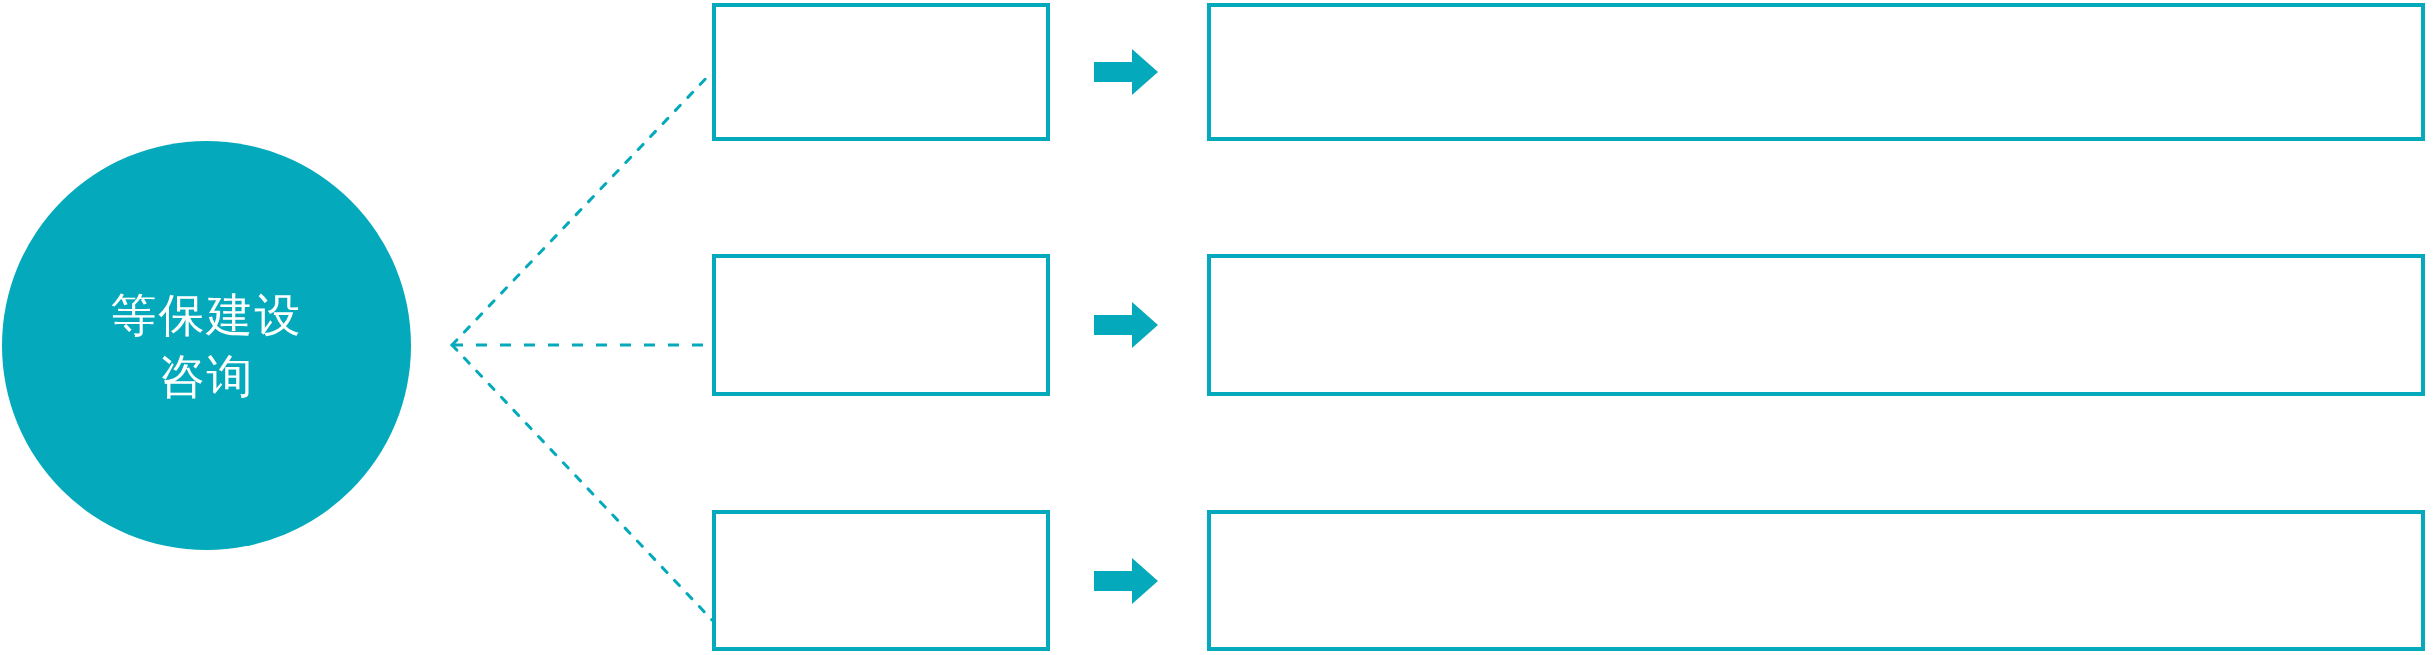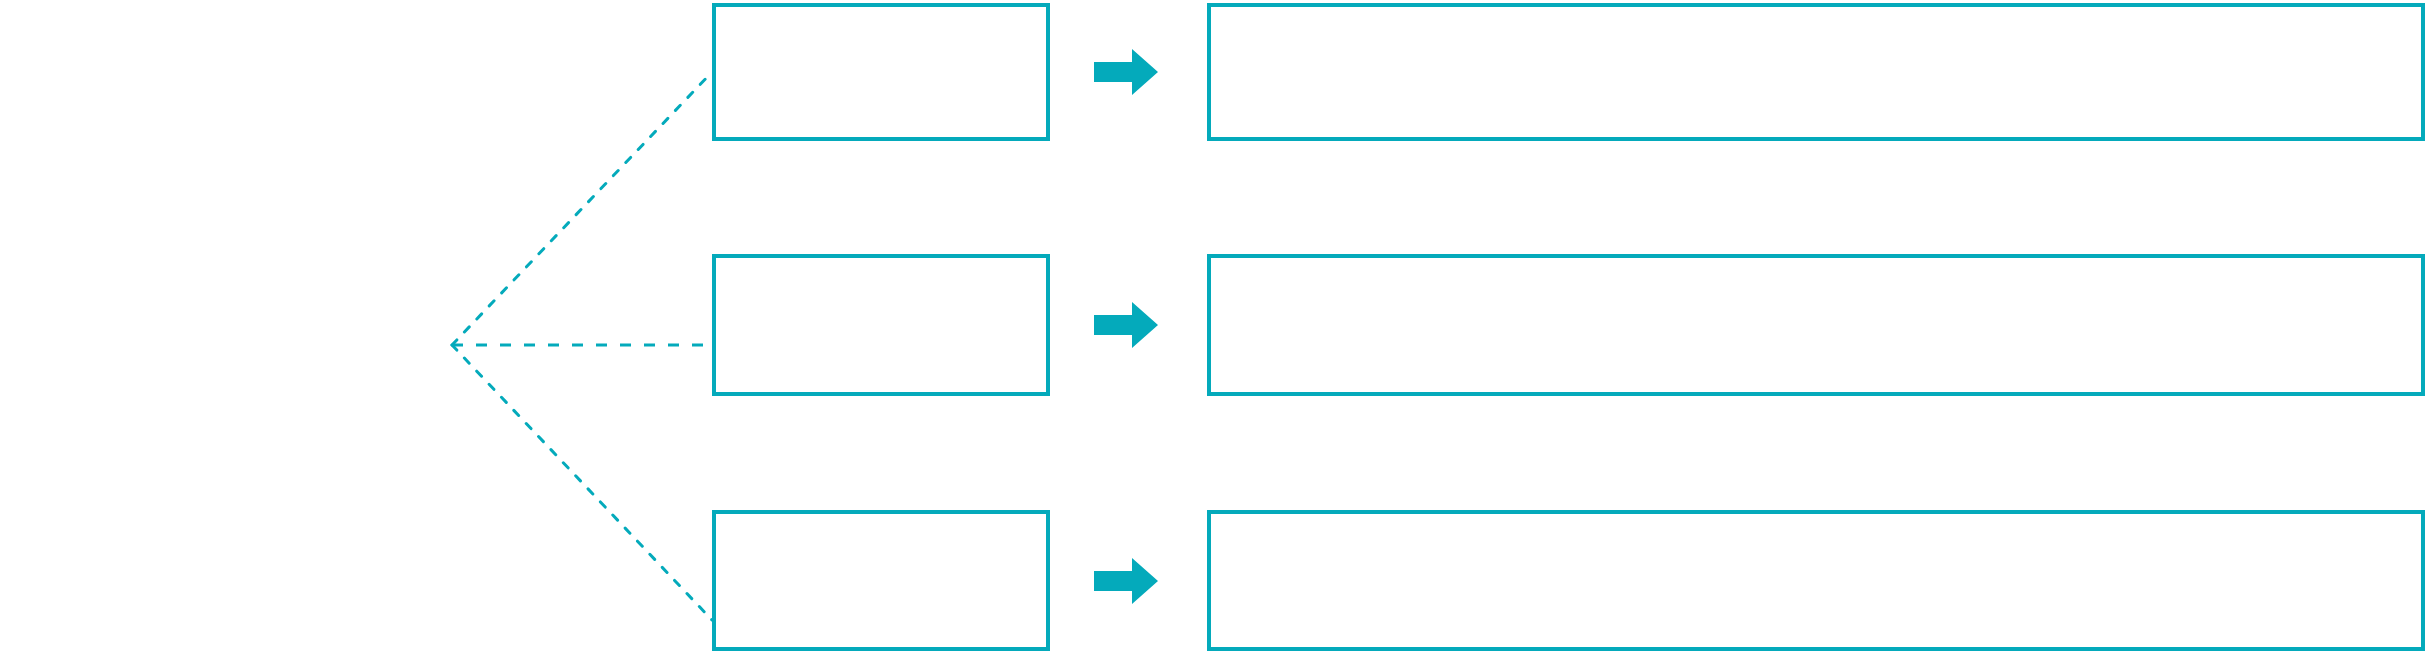--- a/index.html
+++ b/index.html
@@ -111,20 +111,24 @@
 <body>
 
 <div id="stage">
 
   <svg class="connectors" viewBox="0 0 2434 655" width="2434" height="655" xmlns="http://www.w3.org/2000/svg">
     <line x1="452" y1="345" x2="712" y2="72" stroke="#04aabb" stroke-width="3" stroke-dasharray="7 11" stroke-linecap="round"></line>
     <line x1="452" y1="345" x2="712" y2="345" stroke="#04aabb" stroke-width="3" stroke-dasharray="11 13" stroke-linecap="butt"></line>
     <line x1="452" y1="345" x2="712" y2="620" stroke="#04aabb" stroke-width="3" stroke-dasharray="7 11" stroke-linecap="round"></line>
   </svg>
 
+  <div class="hub-circle">
+    <div class="hub-line">等保建设</div>
+    <div class="hub-line">咨询</div>
+  </div>
 
   <div class="row row-1">
     <div class="box box-small">
       <div class="box-text"></div>
     </div>
     <svg class="arrow" viewBox="0 0 64 46" xmlns="http://www.w3.org/2000/svg">
       <polygon points="0,13 38,13 38,0 64,23 38,46 38,33 0,33" fill="#04aabb"></polygon>
     </svg>
     <div class="box box-large">
       <div class="box-text"></div>

